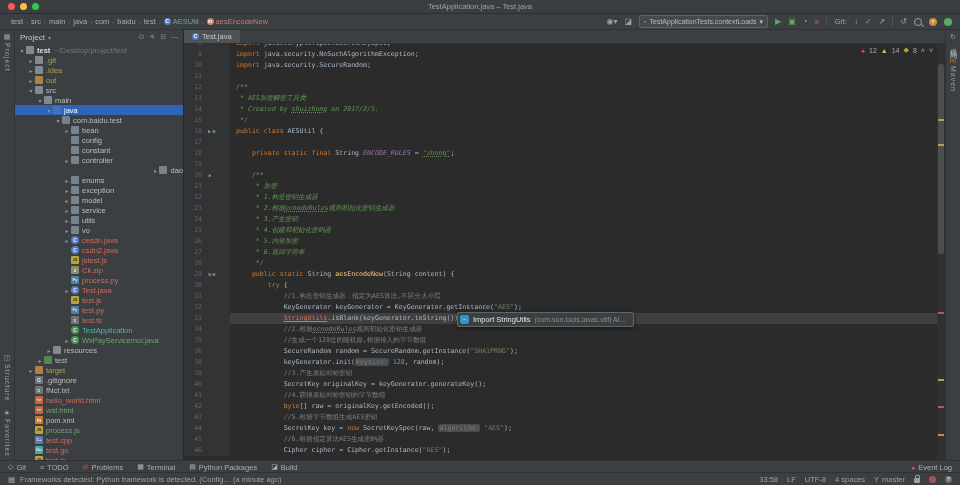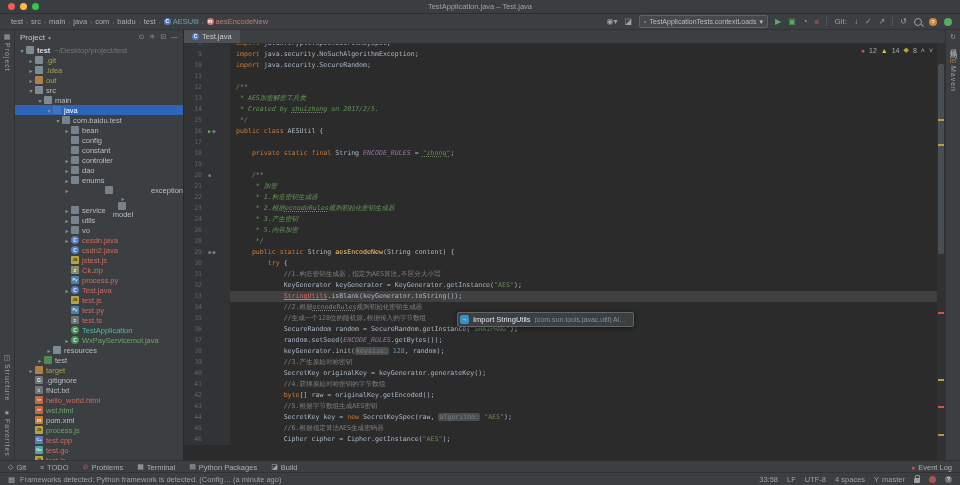--- a/index.html
+++ b/index.html
@@ -261,36 +261,36 @@
           <div class="trow" style="padding-left: 48px;">
             <span class="arr"></span>
             <span class="ti i-pkg"></span>
             <span class="tlab c-def">constant</span>
           </div>
           <div class="trow" style="padding-left: 48px;">
             <span class="arr">▸</span>
             <span class="ti i-pkg"></span>
             <span class="tlab c-def">controller</span>
           </div>
-          <div class="trow" style="padding-left: 48px;">
+          <div class="trow" style="padding-left: 48px; justify-content: flex-end;">
             <span class="arr">▸</span>
             <span class="ti i-pkg"></span>
             <span class="tlab c-def">dao</span>
           </div>
           <div class="trow" style="padding-left: 48px;">
             <span class="arr">▸</span>
             <span class="ti i-pkg"></span>
             <span class="tlab c-def">enums</span>
           </div>
-          <div class="trow" style="padding-left: 48px; justify-content: space-between;">
+          <div class="trow" style="padding-left: 48px;">
             <span class="arr">▸</span>
             <span class="ti i-pkg"></span>
             <span class="tlab c-def">exception</span>
           </div>
-          <div class="trow" style="padding-left: 48px; flex-direction: column;">
+          <div class="trow" style="padding-left: 48px;">
             <span class="arr">▸</span>
             <span class="ti i-pkg"></span>
             <span class="tlab c-def">model</span>
           </div>
           <div class="trow" style="padding-left: 48px;">
             <span class="arr">▸</span>
             <span class="ti i-pkg"></span>
             <span class="tlab c-def">service</span>
           </div>
           <div class="trow" style="padding-left: 48px;">
@@ -440,31 +440,32 @@
             <div class="line"><span class="ln">15</span><span class="gi"></span><span class="ct"><span class="j"> */</span></span></div>
             <div class="line"><span class="ln">16</span><span class="gi"><span style="color: rgb(111, 175, 95);">▶</span><span style="color: rgb(138, 143, 147);">◉</span></span><span class="ct"><span class="k">public class </span><span class="d">AESUtil {</span></span></div>
             <div class="line"><span class="ln">17</span><span class="gi"></span><span class="ct"></span></div>
             <div class="line"><span class="ln">18</span><span class="gi"></span><span class="ct"><span class="d">    </span><span class="k">private static final </span><span class="d">String </span><span class="f">ENCODE_RULES</span><span class="d"> = </span><span class="su">"zhong"</span><span class="d">;</span></span></div>
             <div class="line"><span class="ln">19</span><span class="gi"></span><span class="ct"></span></div>
             <div class="line"><span class="ln">20</span><span class="gi"><span style="color: rgb(138, 143, 147);">▪</span></span><span class="ct"><span class="j">    /**</span></span></div>
             <div class="line"><span class="ln">21</span><span class="gi"></span><span class="ct"><span class="j">     * 加密</span></span></div>
             <div class="line"><span class="ln">22</span><span class="gi"></span><span class="ct"><span class="j">     * 1.构造密钥生成器</span></span></div>
             <div class="line"><span class="ln">23</span><span class="gi"></span><span class="ct"><span class="j">     * 2.根据</span><span class="ju">ecnodeRules</span><span class="j">规则初始化密钥生成器</span></span></div>
             <div class="line"><span class="ln">24</span><span class="gi"></span><span class="ct"><span class="j">     * 3.产生密钥</span></span></div>
+            <div class="line"><span class="ln">25</span><span class="gi"></span><span class="ct"><span class="j">     * 4.创建和初始化密码器</span></span></div>
             <div class="line"><span class="ln">26</span><span class="gi"></span><span class="ct"><span class="j">     * 5.内容加密</span></span></div>
+            <div class="line"><span class="ln">27</span><span class="gi"></span><span class="ct"><span class="j">     * 6.返回字符串</span></span></div>
             <div class="line"><span class="ln">28</span><span class="gi"></span><span class="ct"><span class="j">     */</span></span></div>
             <div class="line"><span class="ln">29</span><span class="gi"><span style="color: rgb(138, 143, 147);">◉</span><span style="color: rgb(138, 143, 147);">◉</span></span><span class="ct"><span class="d">    </span><span class="k">public static </span><span class="d">String </span><span class="m">aesEncodeNew</span><span class="d">(String content) {</span></span></div>
             <div class="line"><span class="ln">30</span><span class="gi"></span><span class="ct"><span class="d">        </span><span class="k">try </span><span class="d">{</span></span></div>
             <div class="line"><span class="ln">31</span><span class="gi"></span><span class="ct"><span class="c">            //1.构造密钥生成器，指定为AES算法,不区分大小写</span></span></div>
             <div class="line"><span class="ln">32</span><span class="gi"></span><span class="ct"><span class="d">            KeyGenerator keyGenerator = KeyGenerator.getInstance(</span><span class="s">"AES"</span><span class="d">);</span></span></div>
             <div class="line caret"><span class="ln">33</span><span class="gi"></span><span class="ct"><span class="d">            </span><span class="e">StringUtils</span><span class="d">.isBlank(keyGenerator.toString());</span></span></div>
             <div class="line"><span class="ln">34</span><span class="gi"></span><span class="ct"><span class="c">            //2.根据</span><span class="cu">ecnodeRules</span><span class="c">规则初始化密钥生成器</span></span></div>
             <div class="line"><span class="ln">35</span><span class="gi"></span><span class="ct"><span class="c">            //生成一个128位的随机源,根据传入的字节数组</span></span></div>
             <div class="line"><span class="ln">36</span><span class="gi"></span><span class="ct"><span class="d">            SecureRandom random = SecureRandom.getInstance(</span><span class="s">"SHA1PRNG"</span><span class="d">);</span></span></div>
-            <div class="line"><span class="ln">37</span><span class="gi"></span><span class="ct"><span class="d">            random.setSeed(</span><span class="f">ENCODE_RULES</span><span class="d">.getBytes());</span></span></div>
             <div class="line"><span class="ln">38</span><span class="gi"></span><span class="ct"><span class="d">            keyGenerator.init(</span><span class="h">keysize:</span><span class="d"> </span><span class="n">128</span><span class="d">, random);</span></span></div>
             <div class="line"><span class="ln">39</span><span class="gi"></span><span class="ct"><span class="c">            //3.产生原始对称密钥</span></span></div>
             <div class="line"><span class="ln">40</span><span class="gi"></span><span class="ct"><span class="d">            SecretKey originalKey = keyGenerator.generateKey();</span></span></div>
             <div class="line"><span class="ln">41</span><span class="gi"></span><span class="ct"><span class="c">            //4.获得原始对称密钥的字节数组</span></span></div>
             <div class="line"><span class="ln">42</span><span class="gi"></span><span class="ct"><span class="d">            </span><span class="k">byte</span><span class="d">[] raw = originalKey.getEncoded();</span></span></div>
             <div class="line"><span class="ln">43</span><span class="gi"></span><span class="ct"><span class="c">            //5.根据字节数组生成AES密钥</span></span></div>
             <div class="line"><span class="ln">44</span><span class="gi"></span><span class="ct"><span class="d">            SecretKey key = </span><span class="k">new </span><span class="d">SecretKeySpec(raw, </span><span class="h">algorithm:</span><span class="d"> </span><span class="s">"AES"</span><span class="d">);</span></span></div>
             <div class="line"><span class="ln">45</span><span class="gi"></span><span class="ct"><span class="c">            //6.根据指定算法AES生成密码器</span></span></div>
             <div class="line"><span class="ln">46</span><span class="gi"></span><span class="ct"><span class="d">            Cipher cipher = Cipher.getInstance(</span><span class="s">"AES"</span><span class="d">);</span></span></div>
           </div>

